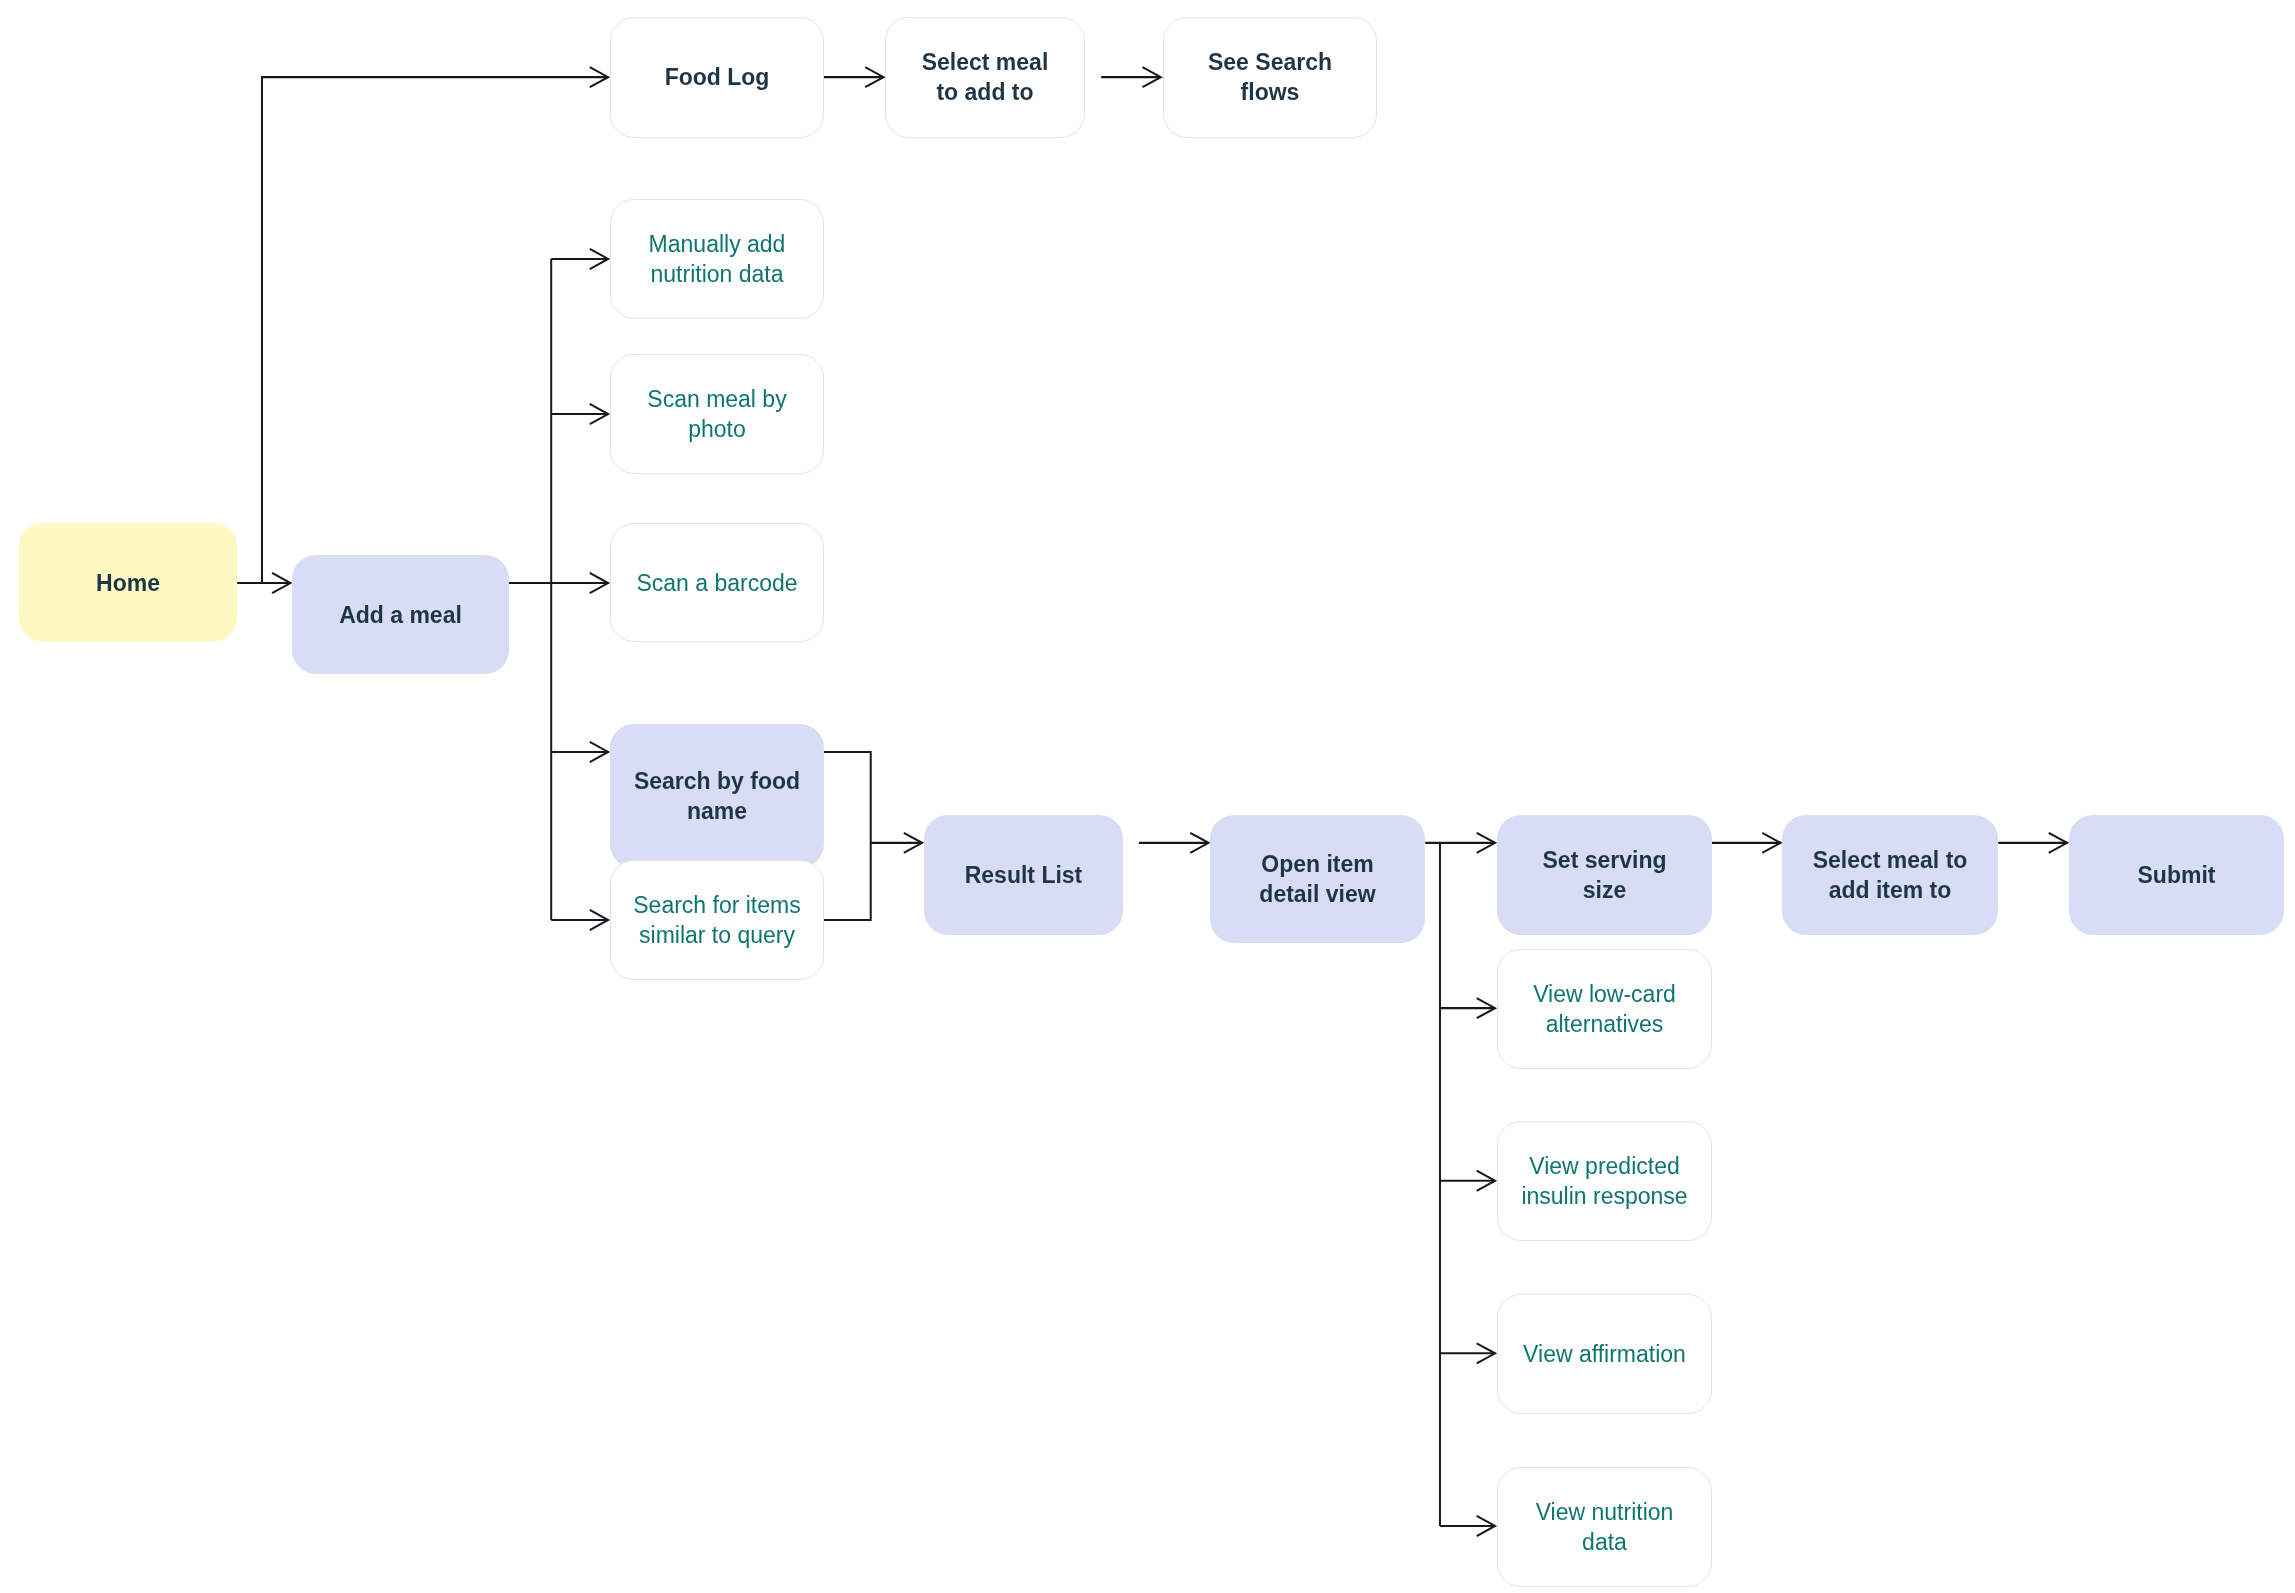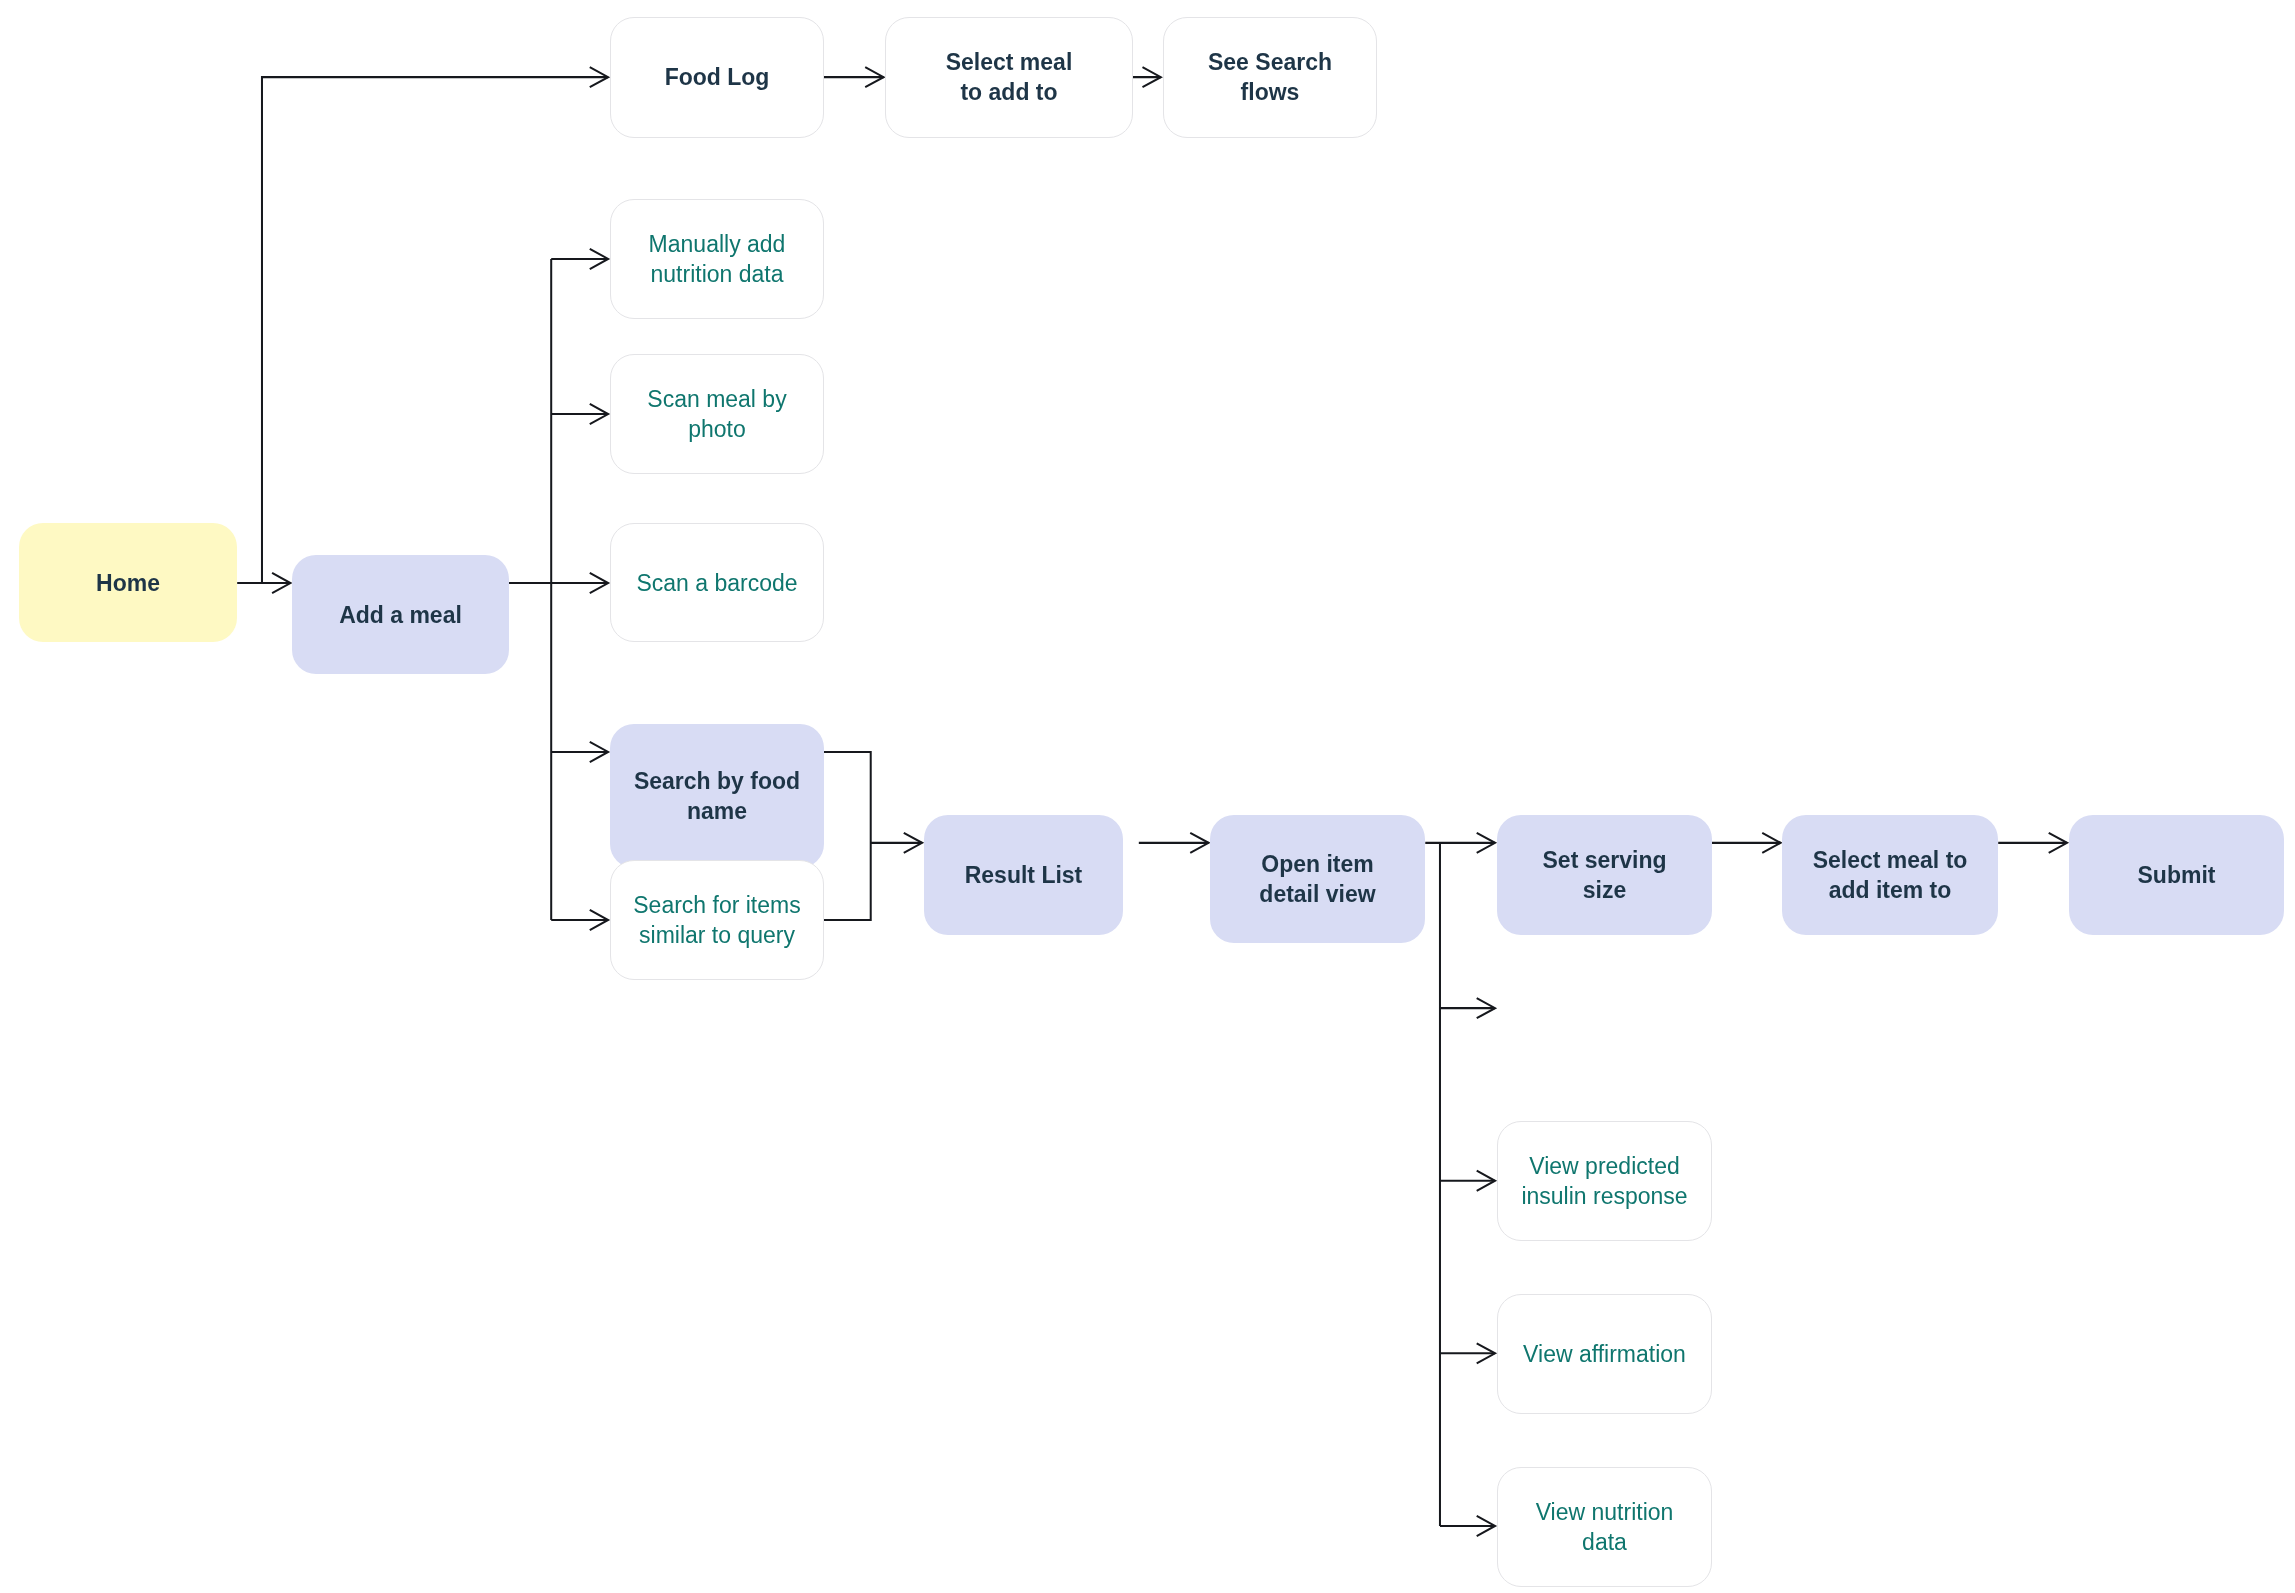--- a/index.html
+++ b/index.html
@@ -97,21 +97,21 @@
     <path d="M1864,918 H1939" marker-end="url(#arrow)"></path>
     <path d="M2176,918 H2251" marker-end="url(#arrow)"></path>
   </svg>
 
   <div class="node primary" style="left:19px; top:523px; width:218px; height:119px">Home</div>
 
   <div class="node secondary" style="left:292px; top:523px; width:217px; height:119px">Add a meal</div>
 
   <div class="node outline-bold" style="left:610px; top:16.5px; width:214px; height:121px">Food Log</div>
 
-  <div class="node outline-bold" style="left:885px; top:16.5px; width:248px; height:121px">Select meal
+  <div class="node outline-bold" style="left:885px; top:16.5px; width:200px; height:121px">Select meal
 to add to</div>
 
   <div class="node outline-bold" style="left:1163px; top:16.5px; width:214px; height:121px">See Search
 flows</div>
 
   <div class="node outline" style="left:610px; top:199px; width:214px; height:120px">Manually add
 nutrition data</div>
 
   <div class="node outline" style="left:610px; top:354px; width:214px; height:120px">Scan meal by photo</div>
 
@@ -129,20 +129,22 @@
 detail view</div>
 
   <div class="node secondary" style="left:1497px; top:783px; width:215px; height:120px">Set serving
 size</div>
 
   <div class="node secondary" style="left:1782px; top:783px; width:216px; height:120px">Select meal to
 add item to</div>
 
   <div class="node secondary" style="left:2069px; top:783px; width:215px; height:120px">Submit</div>
 
+  <div class="node outline" style="left:1497px; top:949px; width:215px; height:120px">View low-card
+alternatives</div>
 
   <div class="node outline" style="left:1497px; top:1121px; width:215px; height:120px">View predicted
 insulin response</div>
 
   <div class="node outline" style="left:1497px; top:1294px; width:215px; height:120px">View affirmation</div>
 
   <div class="node outline" style="left:1497px; top:1467px; width:215px; height:120px">View nutrition
 data</div>
 
 </div>

